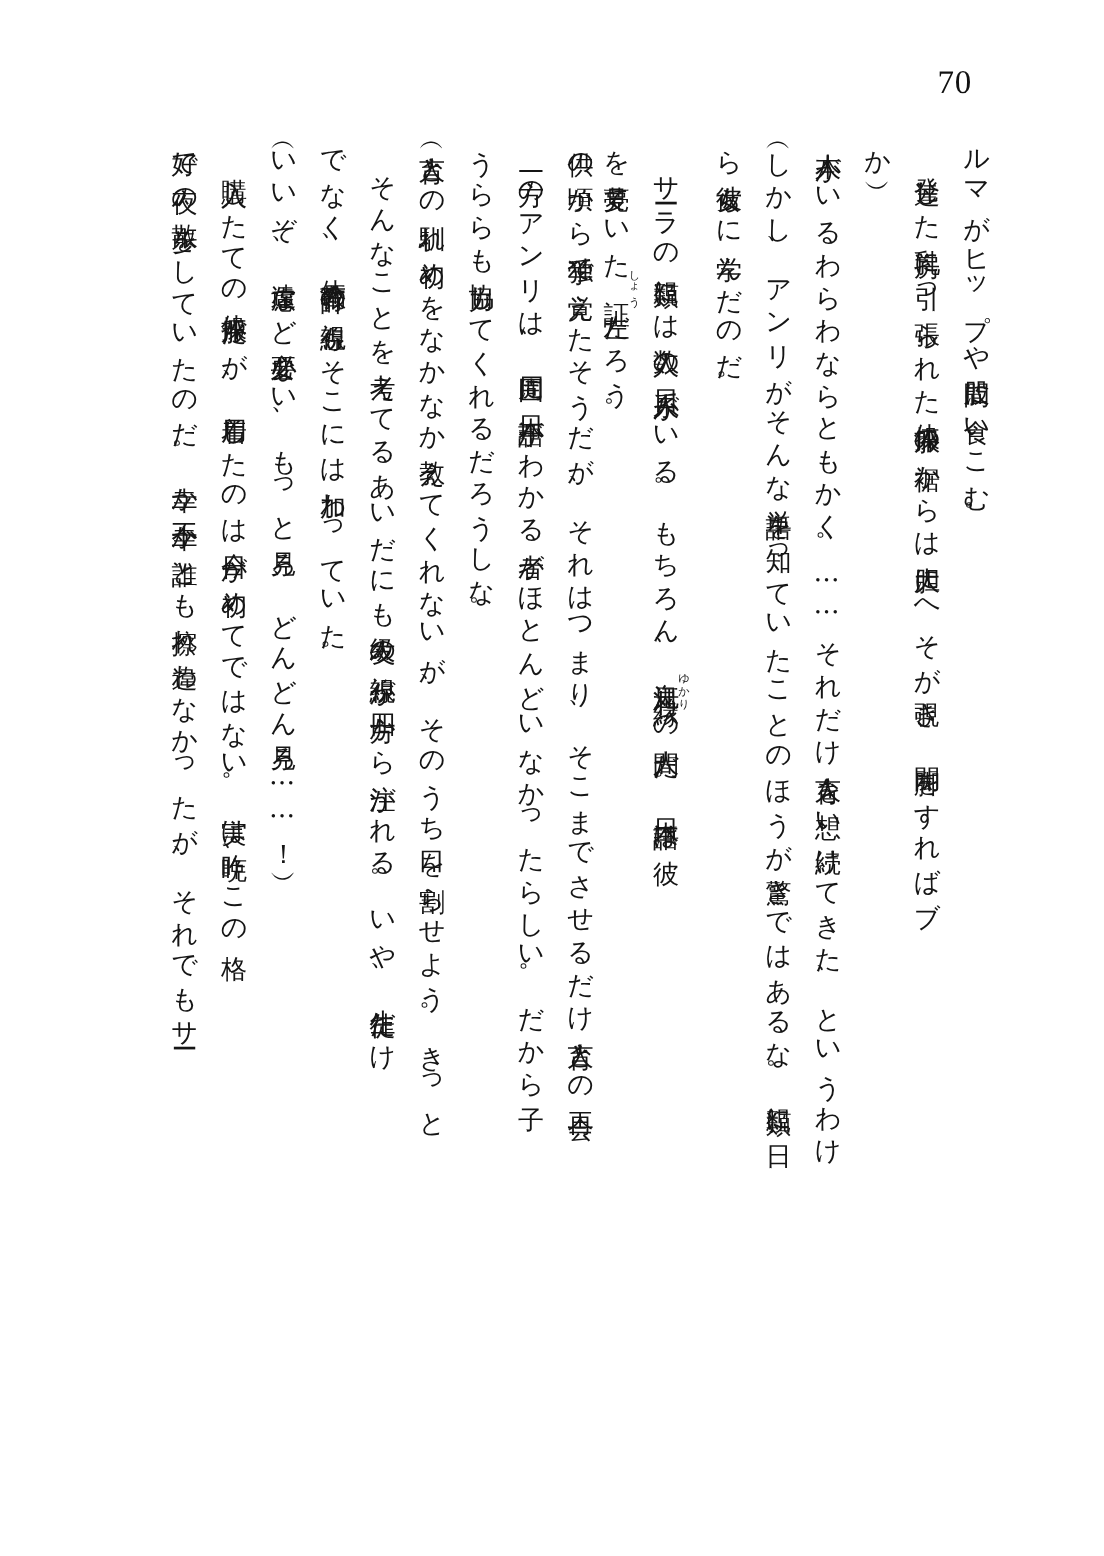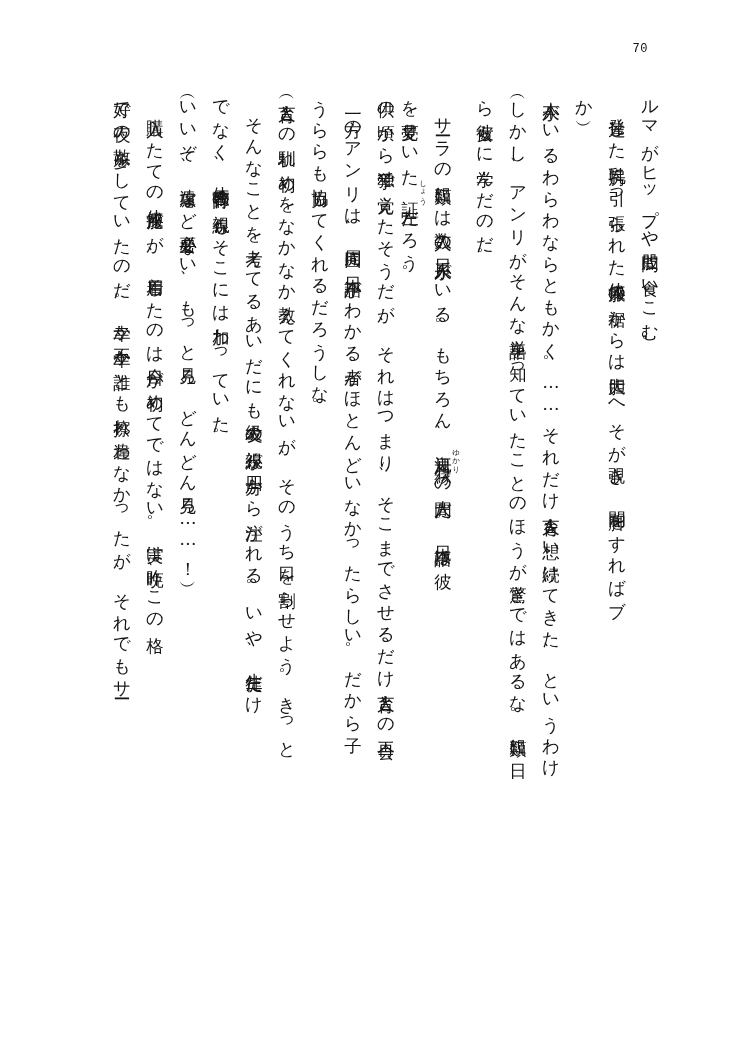--- a/index.html
+++ b/index.html
@@ -20,22 +20,22 @@
     width: 736px;
     height: 1037px;
     background: #ffffff;
   }
 
   
   #page-number {
     position: absolute;
     top: 42px;
     right: 88px;
-    font-size: 12px;
-    font-family: Liberation Mono, monospace;
+    font-size: 22px;
+    font-family: Liberation Serif, serif;
     color: #111111;
     letter-spacing: 0.5px;
   }
 
   
   #text-block {
     position: absolute;
     top: 88px;
     right: 78px;
     left: 70px;

